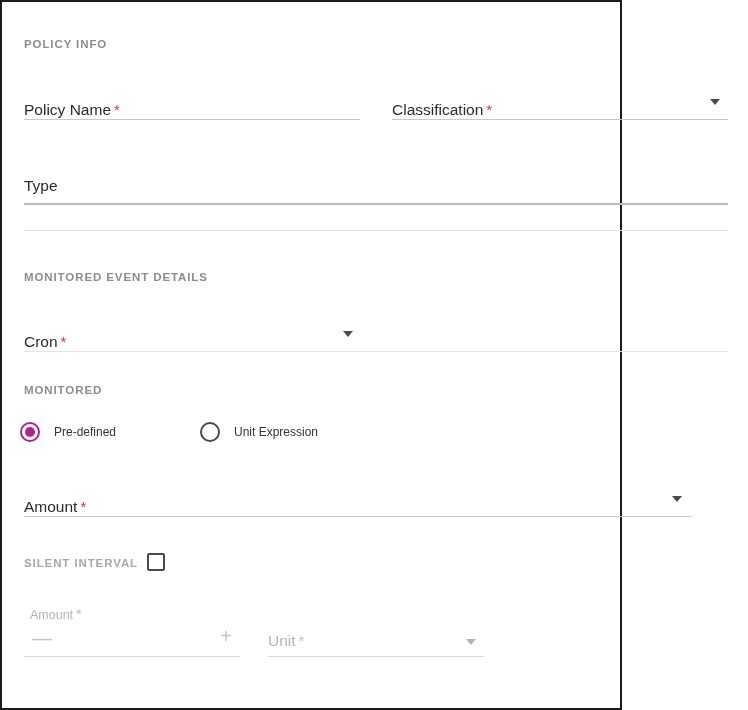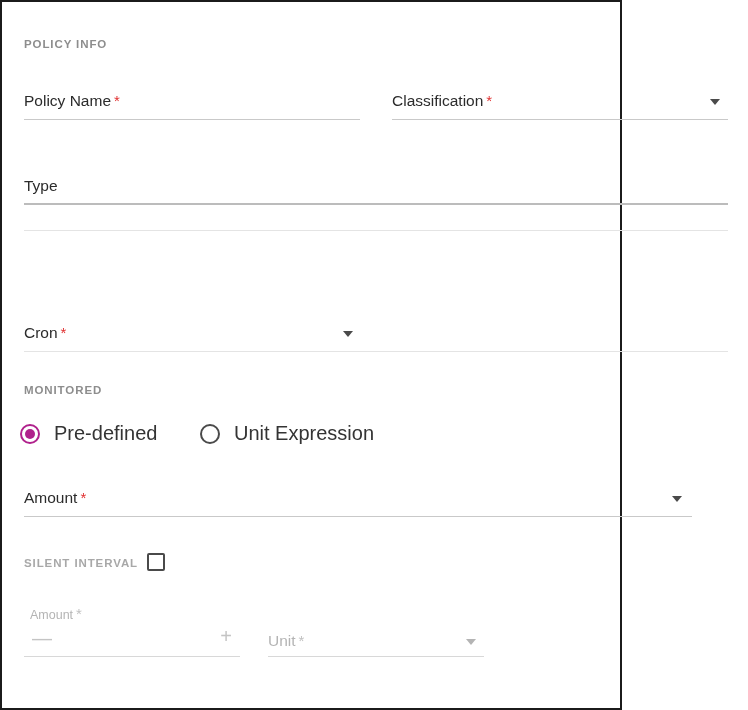--- a/index.html
+++ b/index.html
@@ -42,21 +42,21 @@
   }
 
   
   .field {
     position: absolute;
     box-sizing: border-box;
   }
   .field-label {
     position: absolute;
     left: 0;
-    bottom: 10px;
+    bottom: 1px;
     font-size: 15.5px;
     color: #2b2b2b;
     white-space: nowrap;
   }
   .field-label.disabled {
     color: #b4b4b4;
   }
   .req {
     color: #e03030;
     font-size: 15px;
@@ -134,21 +134,21 @@
     top: 50%;
     width: 10px;
     height: 10px;
     margin-left: -5px;
     margin-top: -5px;
     border-radius: 50%;
     background: #b0218c;
   }
   .radio-label {
     margin-left: 14px;
-    font-size: 20px;
+    font-size: 12px;
     color: #343434;
   }
 
   
   .checkbox {
     position: absolute;
     box-sizing: border-box;
     width: 18px;
     height: 18px;
     border: 2px solid #4a4a4a;
@@ -190,20 +190,21 @@
 
     <div class="field" style="left:22px; top:165px; width:704px; height:38px;">
       <div class="field-label" style="bottom:10px;">
         <span>Type</span>
       </div>
       <div class="underline thick"></div>
     </div>
 
     <div class="divider" style="left:22px; top:228px; width:704px;"></div>
 
+    <div class="section-label" style="left:22px; top:269px;">MONITORED EVENT DETAILS</div>
 
     <div class="field" style="left:22px; top:310px; width:336px; height:40px;">
       <div class="field-label">
         <span>Cron</span><span class="req">*</span>
       </div>
       <div class="caret" style="right:7px; bottom:15px;"></div>
       <div class="underline"></div>
     </div>
 
     <div class="divider" style="left:22px; top:349px; width:704px;"></div>

